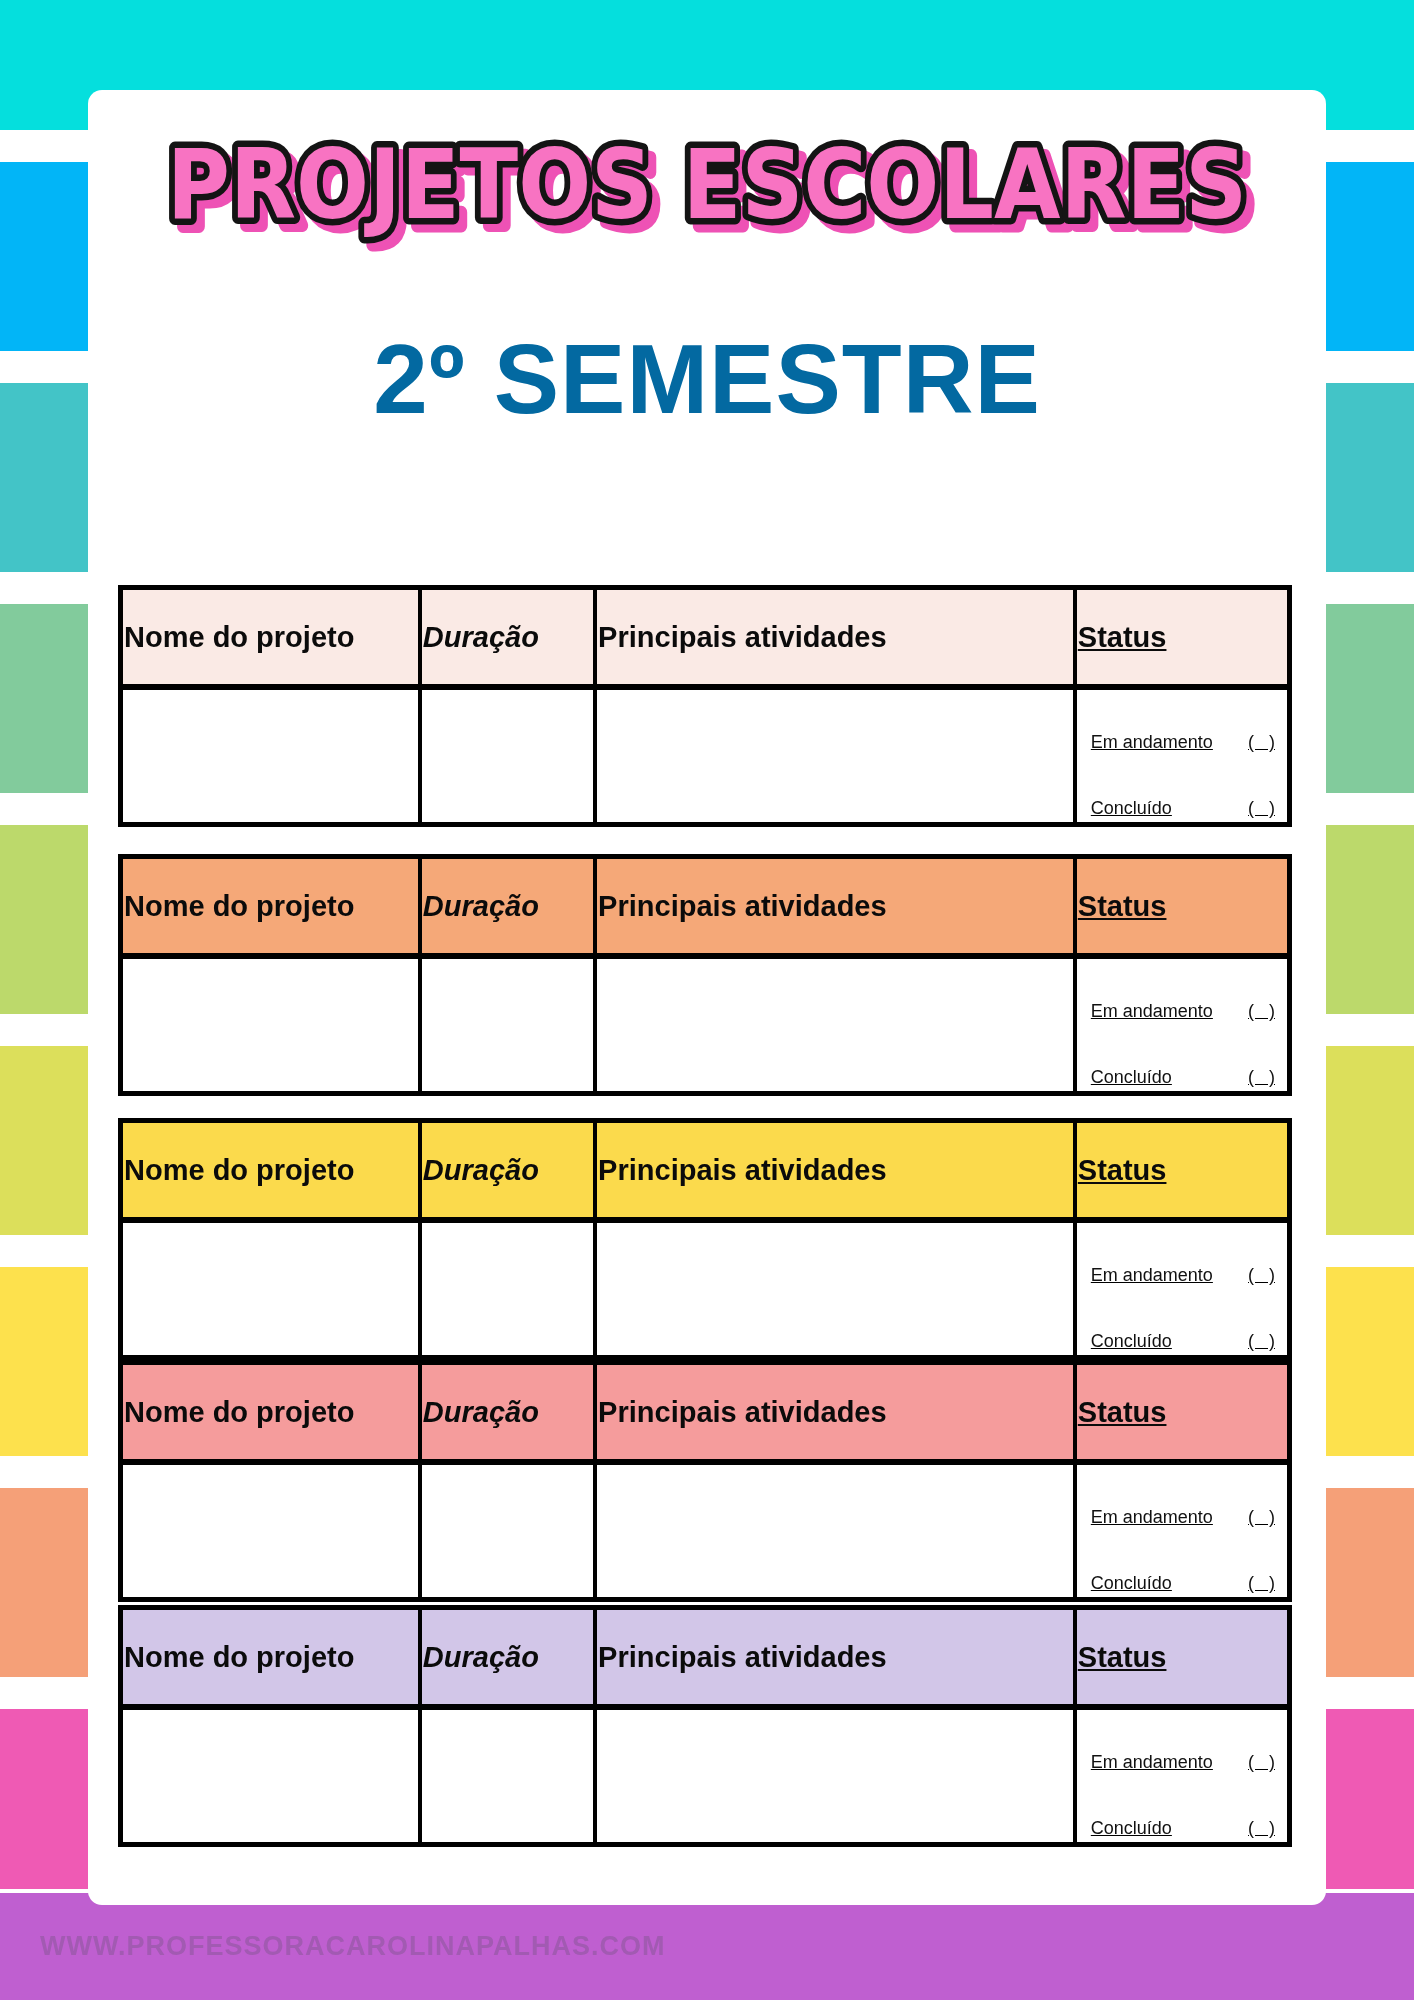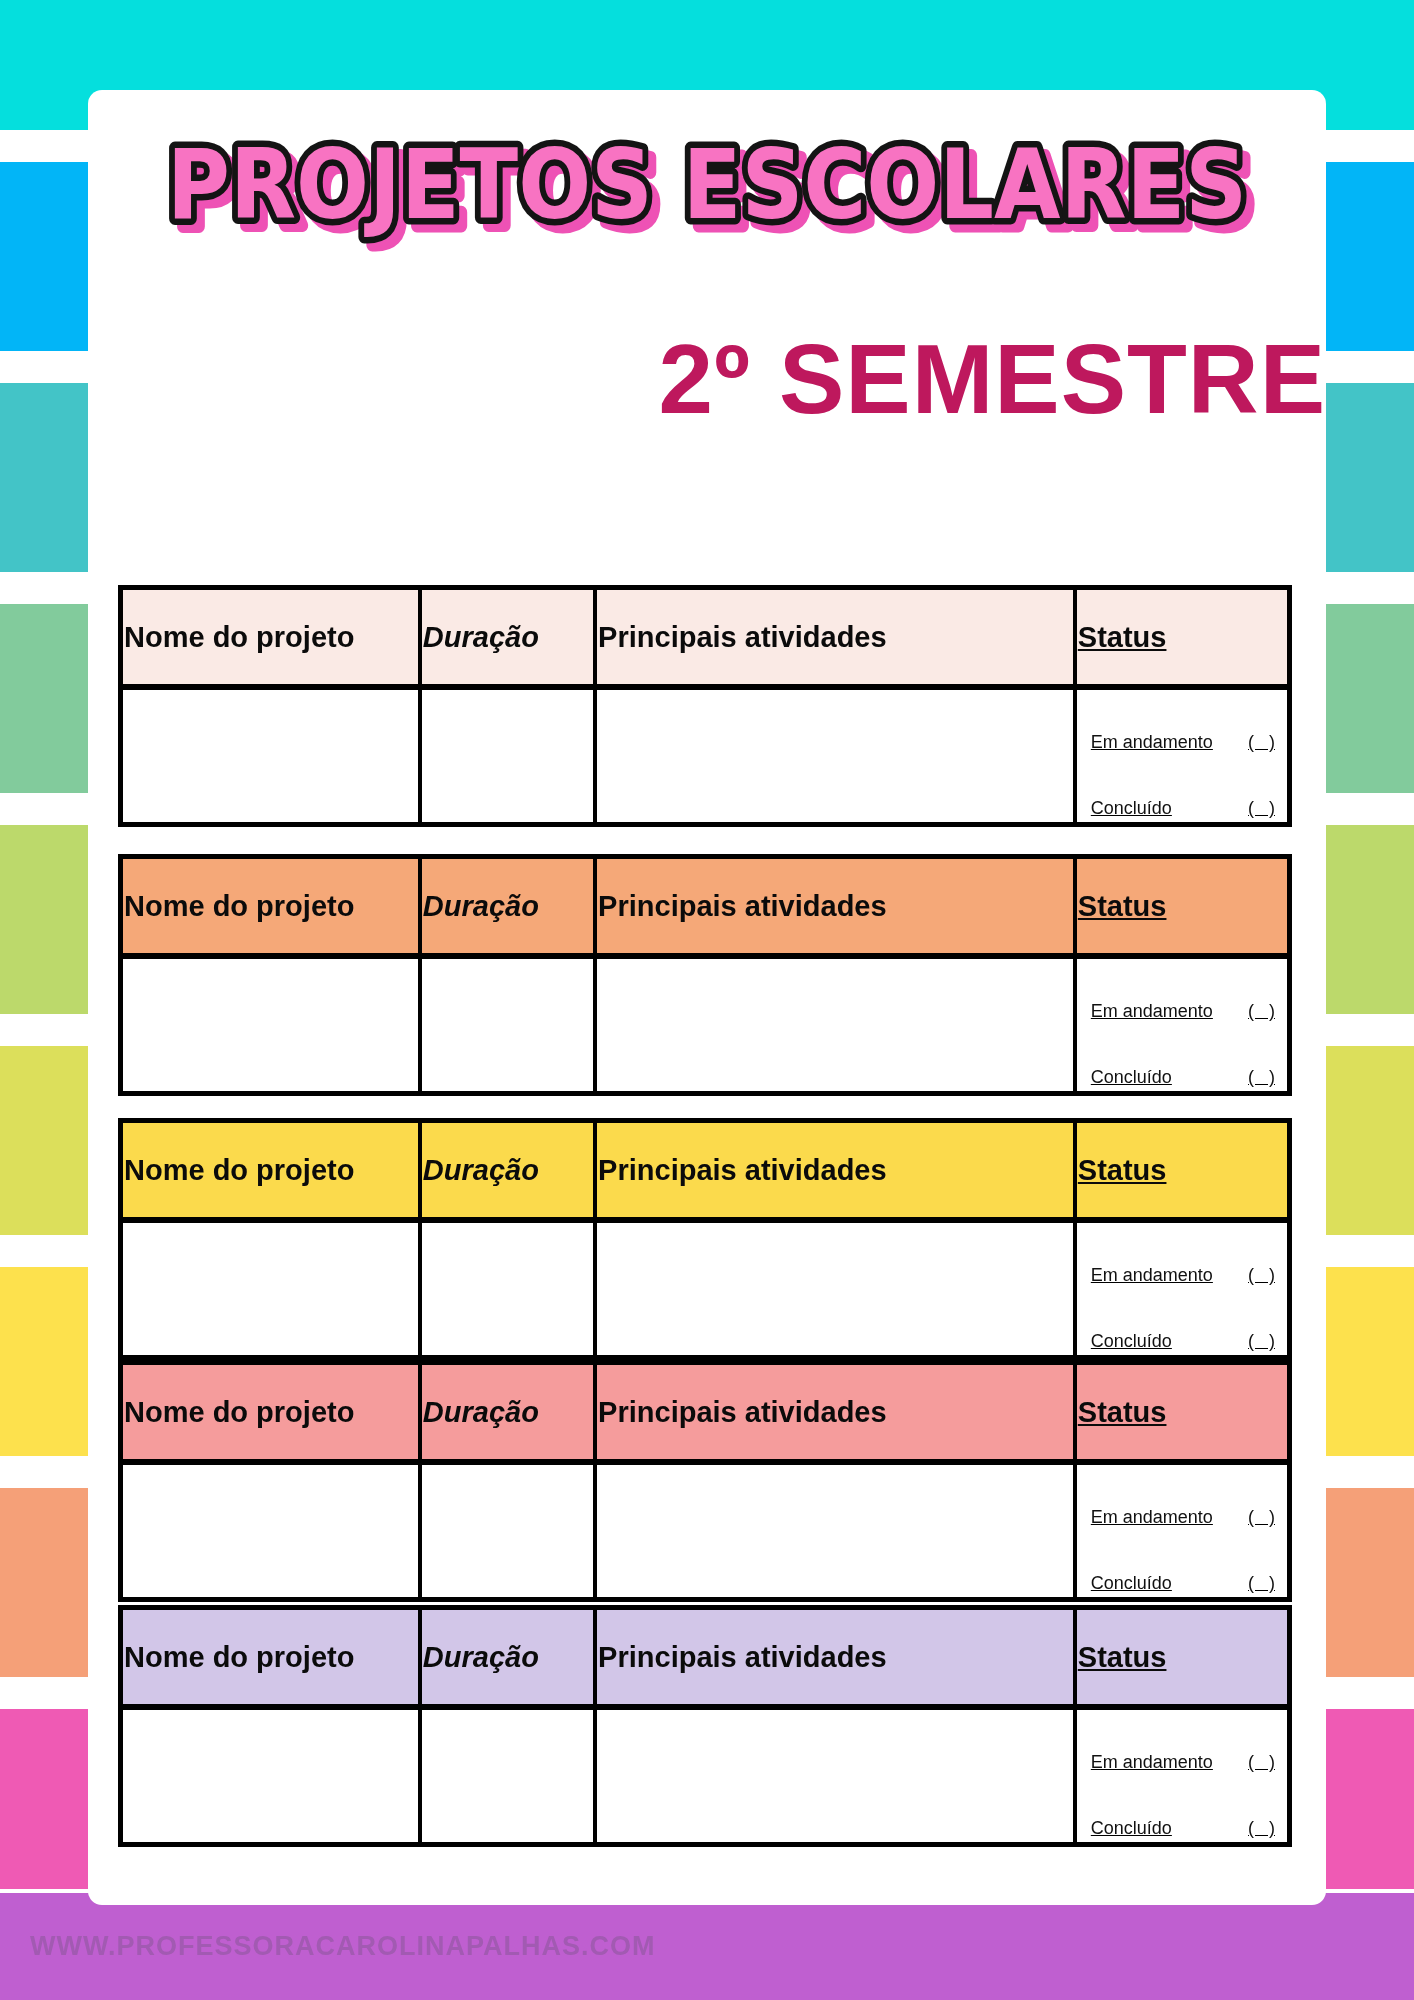--- a/index.html
+++ b/index.html
@@ -27,21 +27,21 @@
     fill:var(--c-title_fill);stroke:var(--c-title_outline);stroke-width:13px;
     stroke-linejoin:round;paint-order:stroke fill;
     font-family:"DejaVu Sans",sans-serif;font-weight:bold;font-size:96px;
   }
   .title-shadow{
     fill:var(--c-title_shadow);stroke:var(--c-title_shadow);stroke-width:13px;
     stroke-linejoin:round;font-family:"DejaVu Sans",sans-serif;font-weight:bold;font-size:96px;
   }
   .subtitle{
     position:absolute;left:88px;top:328px;width:1238px;z-index:2;
-    text-align:right;font-size:98px;font-weight:bold;color:#be185d;
+    text-align:center;font-size:98px;font-weight:bold;color:#0369a1;
     letter-spacing:1px;line-height:1.05;
   }
   
   .ptable{position:absolute;left:118px;width:1174px;z-index:2;}
   .ptable table{
     width:100%;border-collapse:collapse;table-layout:fixed;
     border:5px solid var(--c-table_border);background:#fff;
   }
   .ptable th,.ptable td{border:4px solid var(--c-table_border);}
   .ptable th{
@@ -50,21 +50,21 @@
   }
   .ptable td{height:94px;background:#ffffff;}
   .c1{width:25.6%;} .c2{width:14.8%;font-style:italic;} .c3{width:41.4%;} .c4{width:18.2%;text-decoration:underline;}
   td.status{padding:0 12px 0 14px;vertical-align:middle;}
   .sline{
     display:flex;justify-content:space-between;align-items:baseline;
     font-size:18px;color:#111;line-height:27px;white-space:pre;margin-top:39px;
   }
   
   .footer-text{
-    position:relative;z-index:2;margin-left:30px;font-size:27px;
+    position:relative;z-index:2;margin-left:40px;font-size:27px;
     letter-spacing:1px;color:var(--c-footer_text);font-weight:bold;
   }
 </style>
 </head>
 <body style="--c-top_bar: #05dfdd; --c-title_fill: #f873c2; --c-title_outline: #141414; --c-title_shadow: #ee52b5; --c-footer_bar: #bf5fd0; --c-footer_text: #a25ab2; --c-table_border: #000000;">
 
 <div class="top-bar"></div>
 <div class="edge" id="edge-left">
     <div class="stripe" style="top: 0px; height: 130px; background: rgb(5, 223, 221);"></div>
     <div class="stripe" style="top: 162px; height: 189px; background: rgb(2, 181, 247);"></div>

